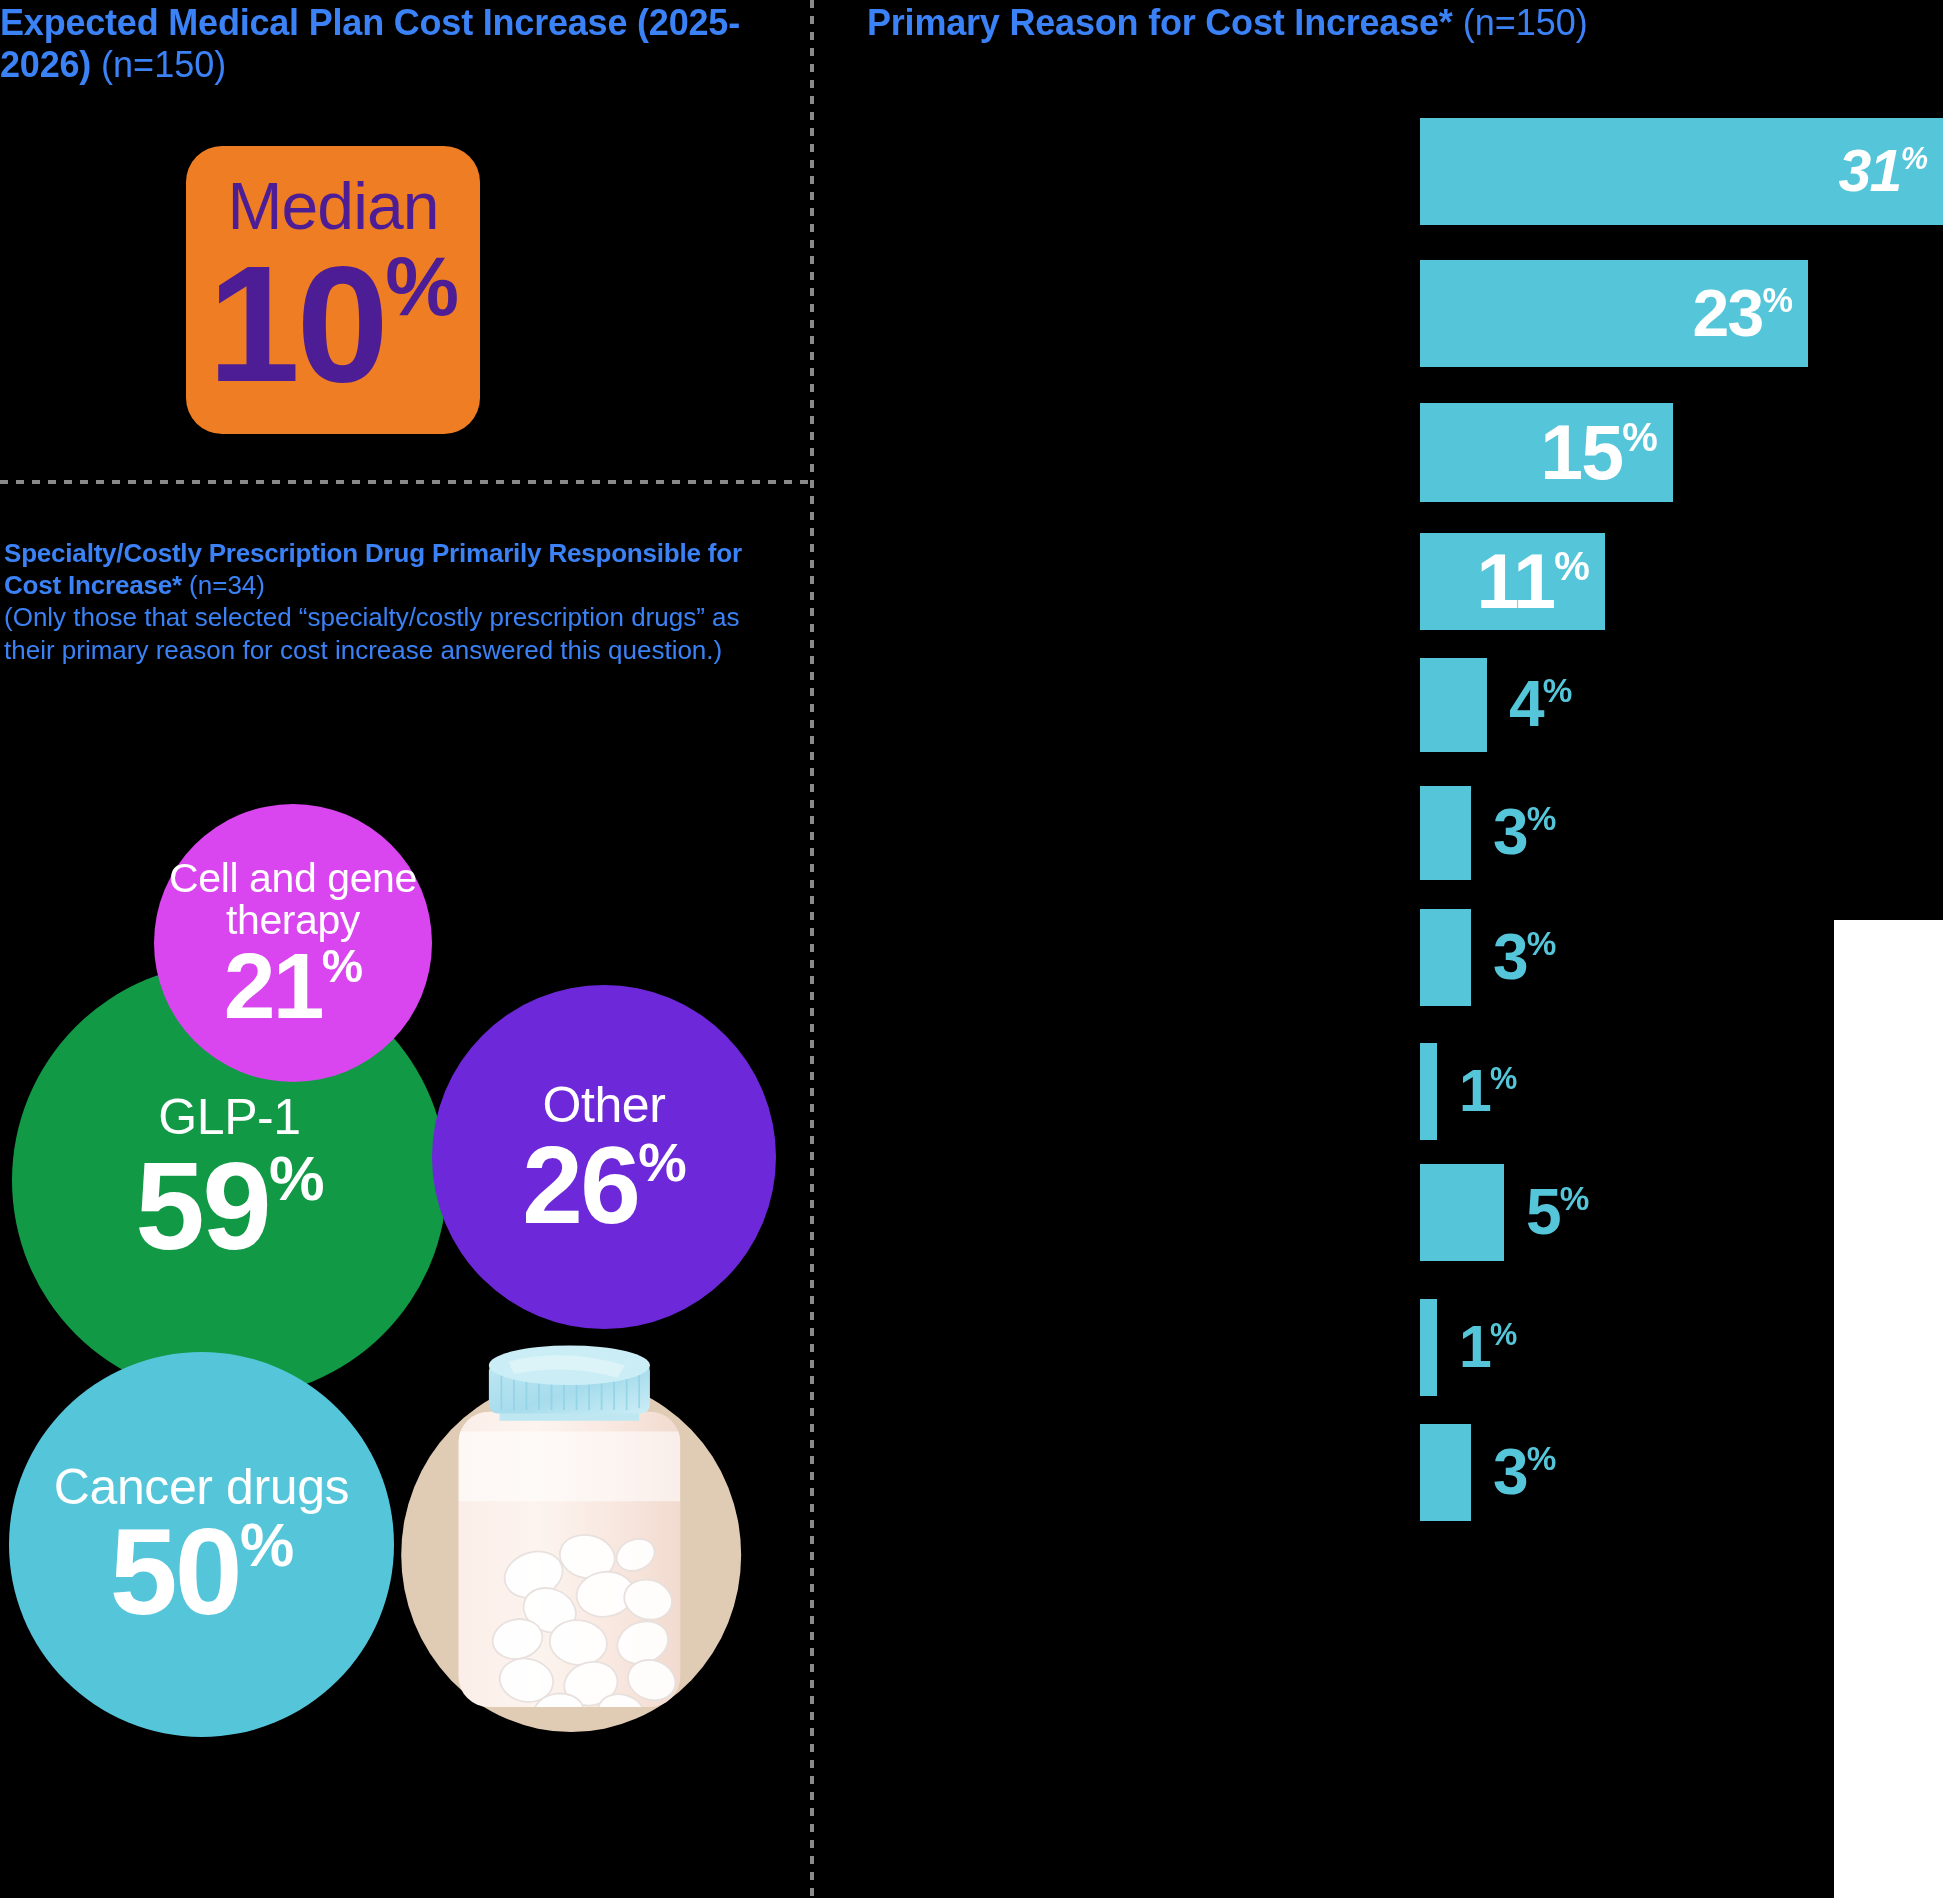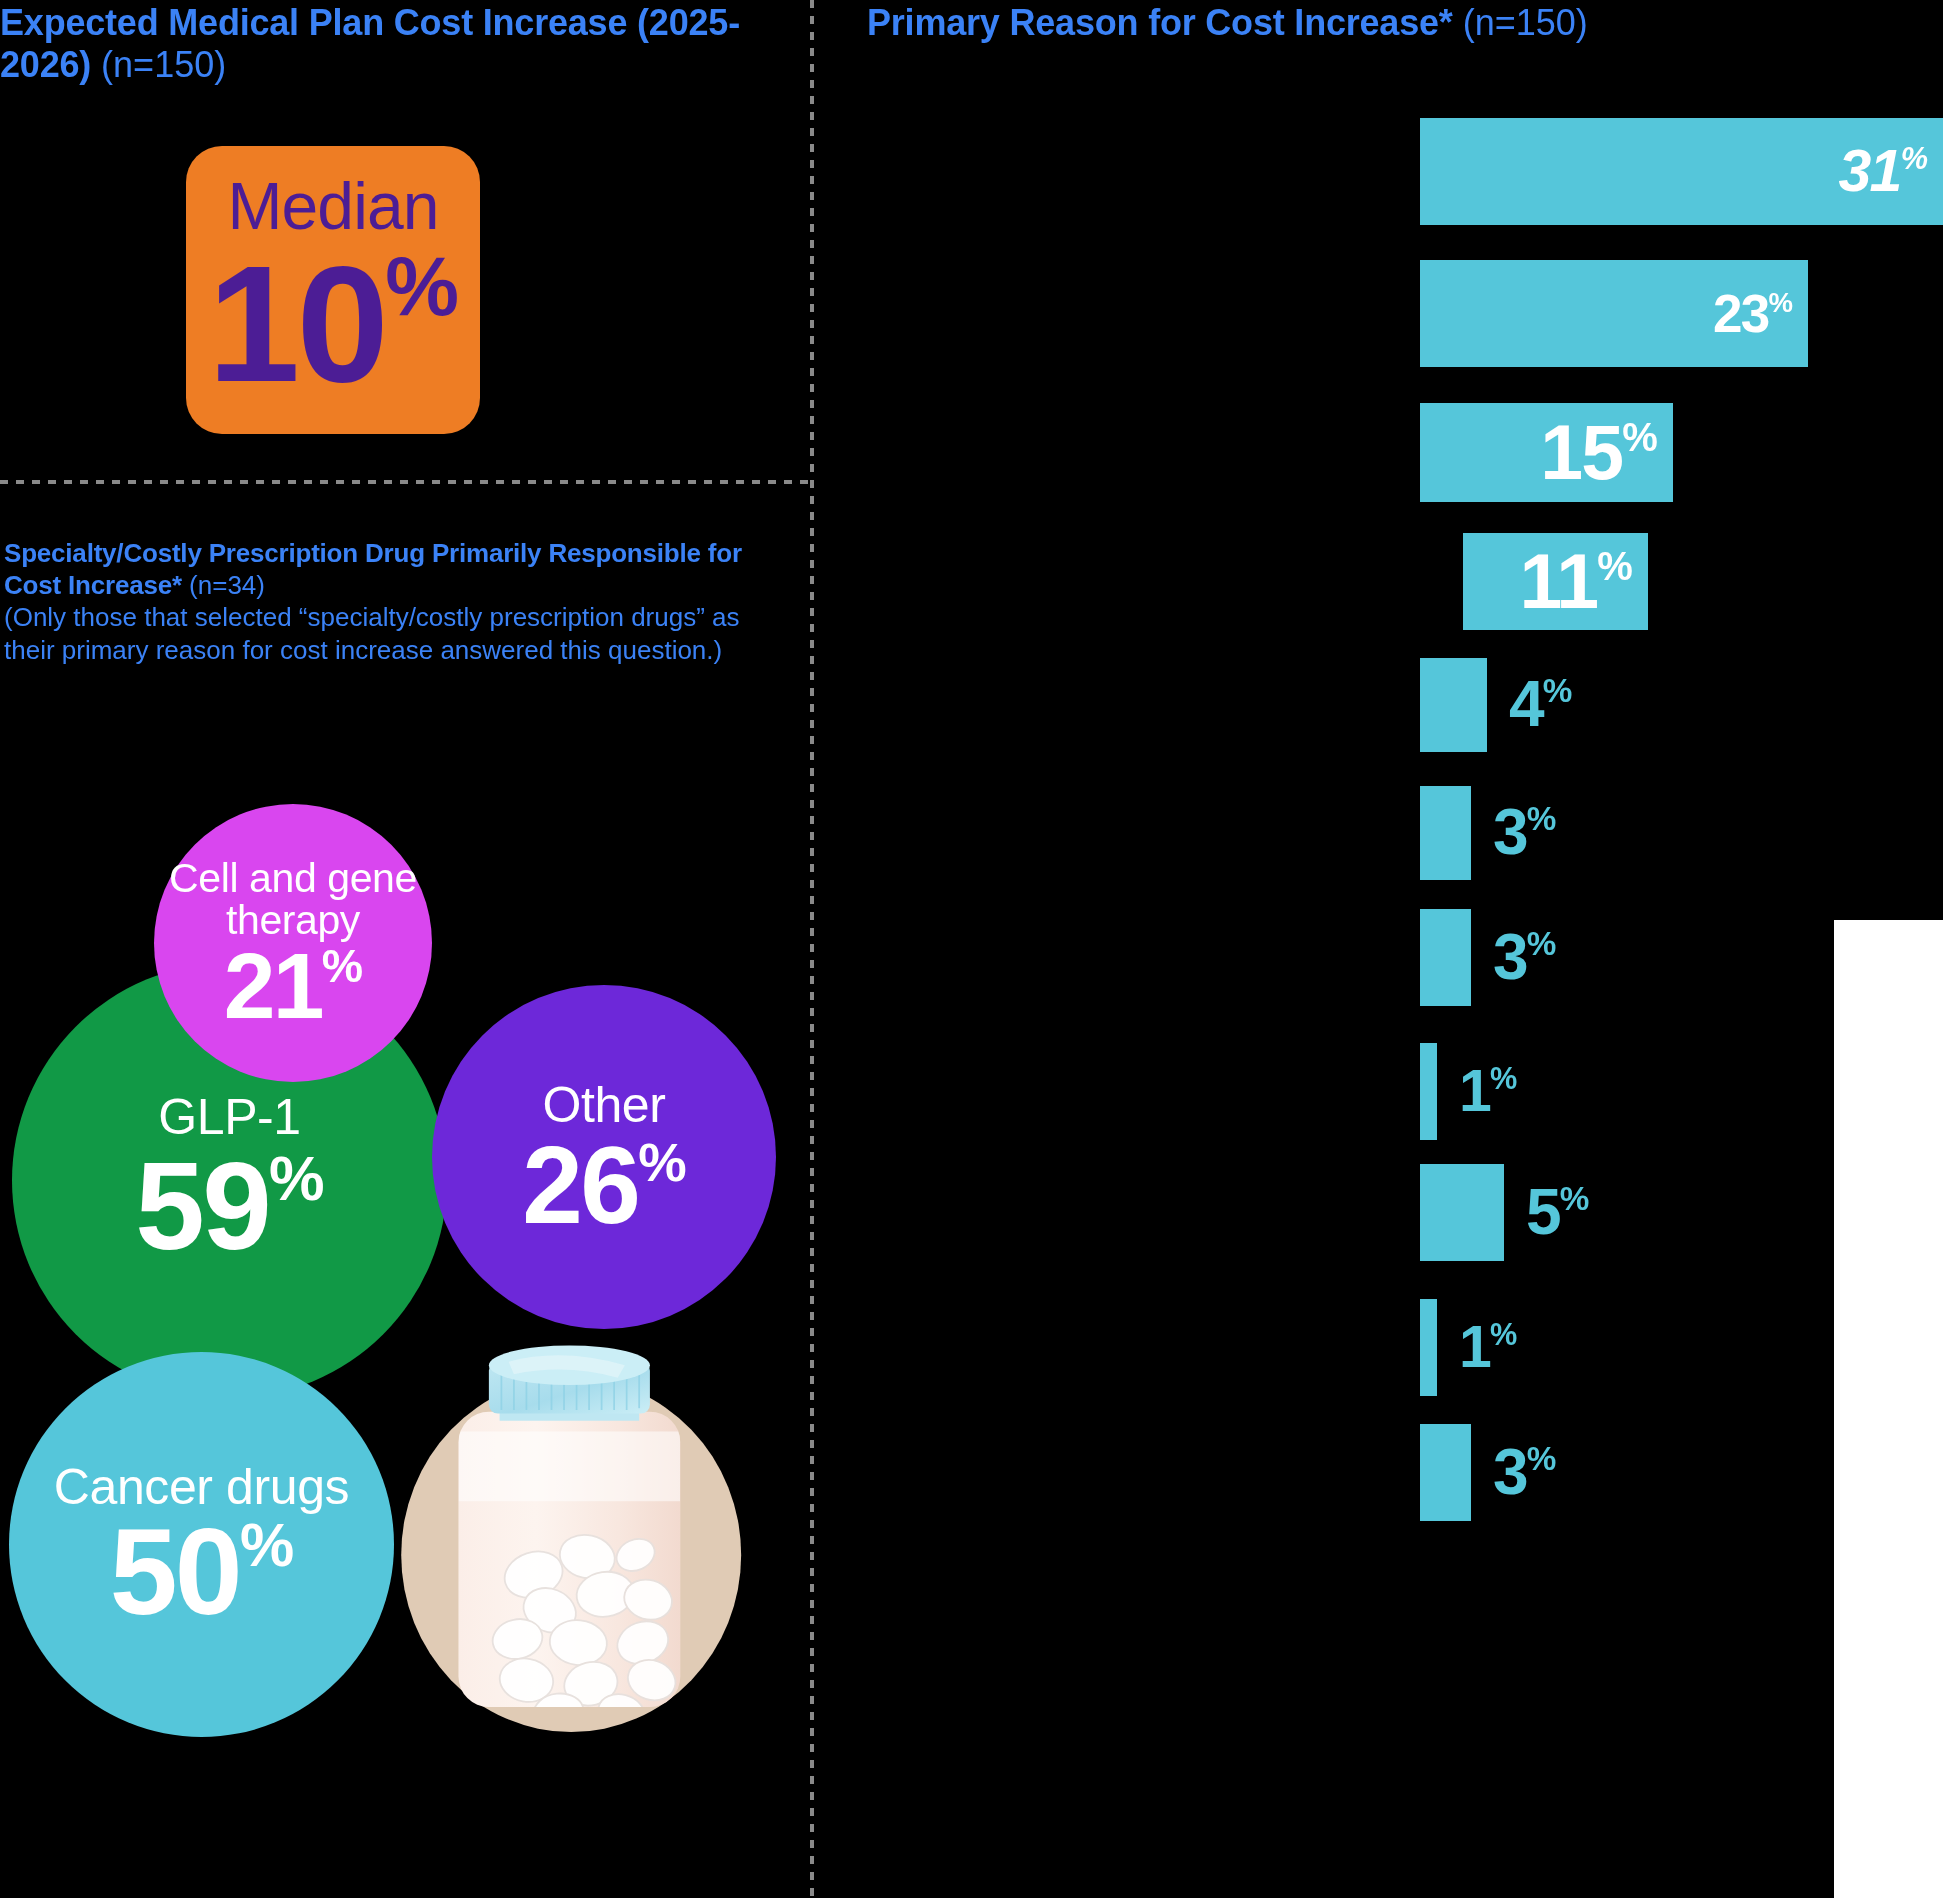--- a/index.html
+++ b/index.html
@@ -192,27 +192,27 @@
     <div class="pct"><span>50</span><sup>%</sup></div>
   </div>
 
   <div class="bars" id="bar-chart">
       <div class="bar-row inside" style="top: 118px; height: 107px; width: 523px;">
         <div class="bar" style="width: 523px;"></div>
         <div class="bar-val" style="font-size: 59px; font-style: italic;"><span>31</span><sup>%</sup></div>
       </div>
       <div class="bar-row inside" style="top: 260px; height: 107px; width: 388px;">
         <div class="bar" style="width: 388px;"></div>
-        <div class="bar-val" style="font-size: 53px;"><span>23</span><sup>%</sup></div>
+        <div class="bar-val" style="font-size: 66px;"><span>23</span><sup>%</sup></div>
       </div>
       <div class="bar-row inside" style="top: 403px; height: 99px; width: 253px; text-align: center;">
         <div class="bar" style="width: 253px;"></div>
         <div class="bar-val" style="font-size: 77px;"><span>15</span><sup>%</sup></div>
       </div>
-      <div class="bar-row inside" style="top: 533px; height: 97px; width: 185px; margin-left: 43px;">
+      <div class="bar-row inside" style="top: 533px; height: 97px; width: 185px;">
         <div class="bar" style="width: 185px;"></div>
         <div class="bar-val" style="font-size: 77px;"><span>11</span><sup>%</sup></div>
       </div>
       <div class="bar-row outside" style="top: 658px; height: 94px; width: 300px;">
         <div class="bar" style="width: 67px;"></div>
         <div class="bar-val" style="font-size: 64px; left: 89px;"><span>4</span><sup>%</sup></div>
       </div>
       <div class="bar-row outside" style="top: 786px; height: 94px; width: 284px;">
         <div class="bar" style="width: 51px;"></div>
         <div class="bar-val" style="font-size: 64px; left: 73px;"><span>3</span><sup>%</sup></div>

